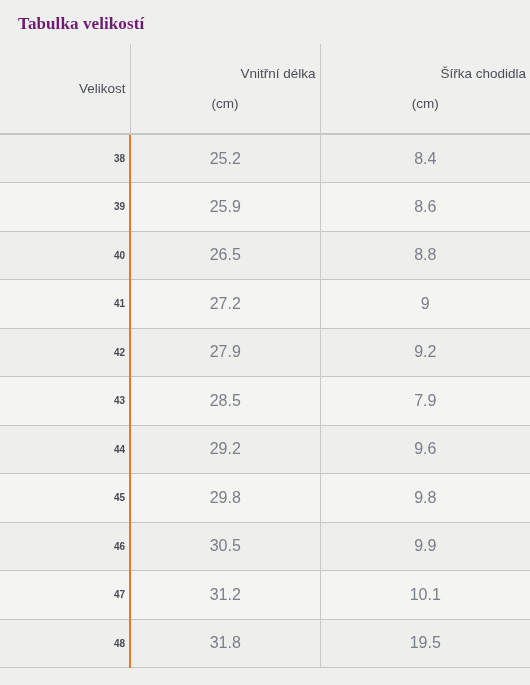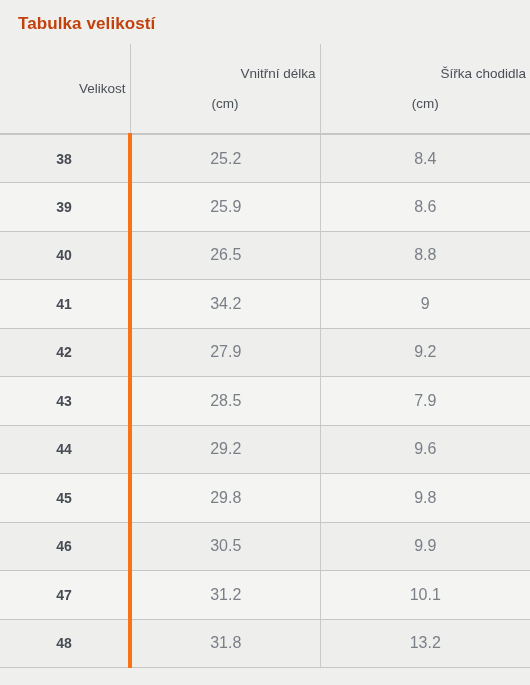--- a/index.html
+++ b/index.html
@@ -21,25 +21,26 @@
     width: 530px;
     height: 685px;
     position: relative;
     background: #efefee;
   }
 
   
   .page-title {
     font-size: 17px;
     font-weight: bold;
-    color: #c2410c;
+    color: #701a75;
     letter-spacing: 0.1px;
     padding: 13px 0 0 18px;
     margin: 0;
     line-height: 22px;
+    font-family: Liberation Serif, serif;
   }
 
   
   .size-table {
     width: 530px;
     border-collapse: collapse;
     table-layout: fixed;
     margin-top: 9px;
   }
 
@@ -75,22 +76,23 @@
     padding: 0 4px;
     text-align: center;
     vertical-align: middle;
     font-size: 16px;
     color: #7a7e86;
     border-bottom: 1px solid #c6c6c6;
   }
   .size-table tbody td.col-size {
     color: #474b53;
     font-weight: bold;
-    font-size: 14px;
-    border-right: 4px solid #f97316;
+    font-size: 10px;
+    border-right: 2px solid #f97316;
+    text-align: right;
   }
   .size-table tbody td.col-len {
     border-right: 1px solid #c9c9c9;
   }
 
   .size-table tbody tr.row-even td { background: #eeeeed; }
   .size-table tbody tr.row-odd  td { background: #f4f4f3; }
 </style>
 </head>
 <body>
@@ -131,21 +133,21 @@
           <td class="col-len">25.9</td>
           <td class="col-width">8.6</td>
         </tr>
         <tr class="row-even">
           <td class="col-size">40</td>
           <td class="col-len">26.5</td>
           <td class="col-width">8.8</td>
         </tr>
         <tr class="row-odd">
           <td class="col-size">41</td>
-          <td class="col-len">34.2</td>
+          <td class="col-len">27.2</td>
           <td class="col-width">9</td>
         </tr>
         <tr class="row-even">
           <td class="col-size">42</td>
           <td class="col-len">27.9</td>
           <td class="col-width">9.2</td>
         </tr>
         <tr class="row-odd">
           <td class="col-size">43</td>
           <td class="col-len">28.5</td>
@@ -167,18 +169,18 @@
           <td class="col-width">9.9</td>
         </tr>
         <tr class="row-odd">
           <td class="col-size">47</td>
           <td class="col-len">31.2</td>
           <td class="col-width">10.1</td>
         </tr>
         <tr class="row-even">
           <td class="col-size">48</td>
           <td class="col-len">31.8</td>
-          <td class="col-width">13.2</td>
+          <td class="col-width">19.5</td>
         </tr>
       </tbody>
   </table>
 
 </div>
 
 </body></html>

